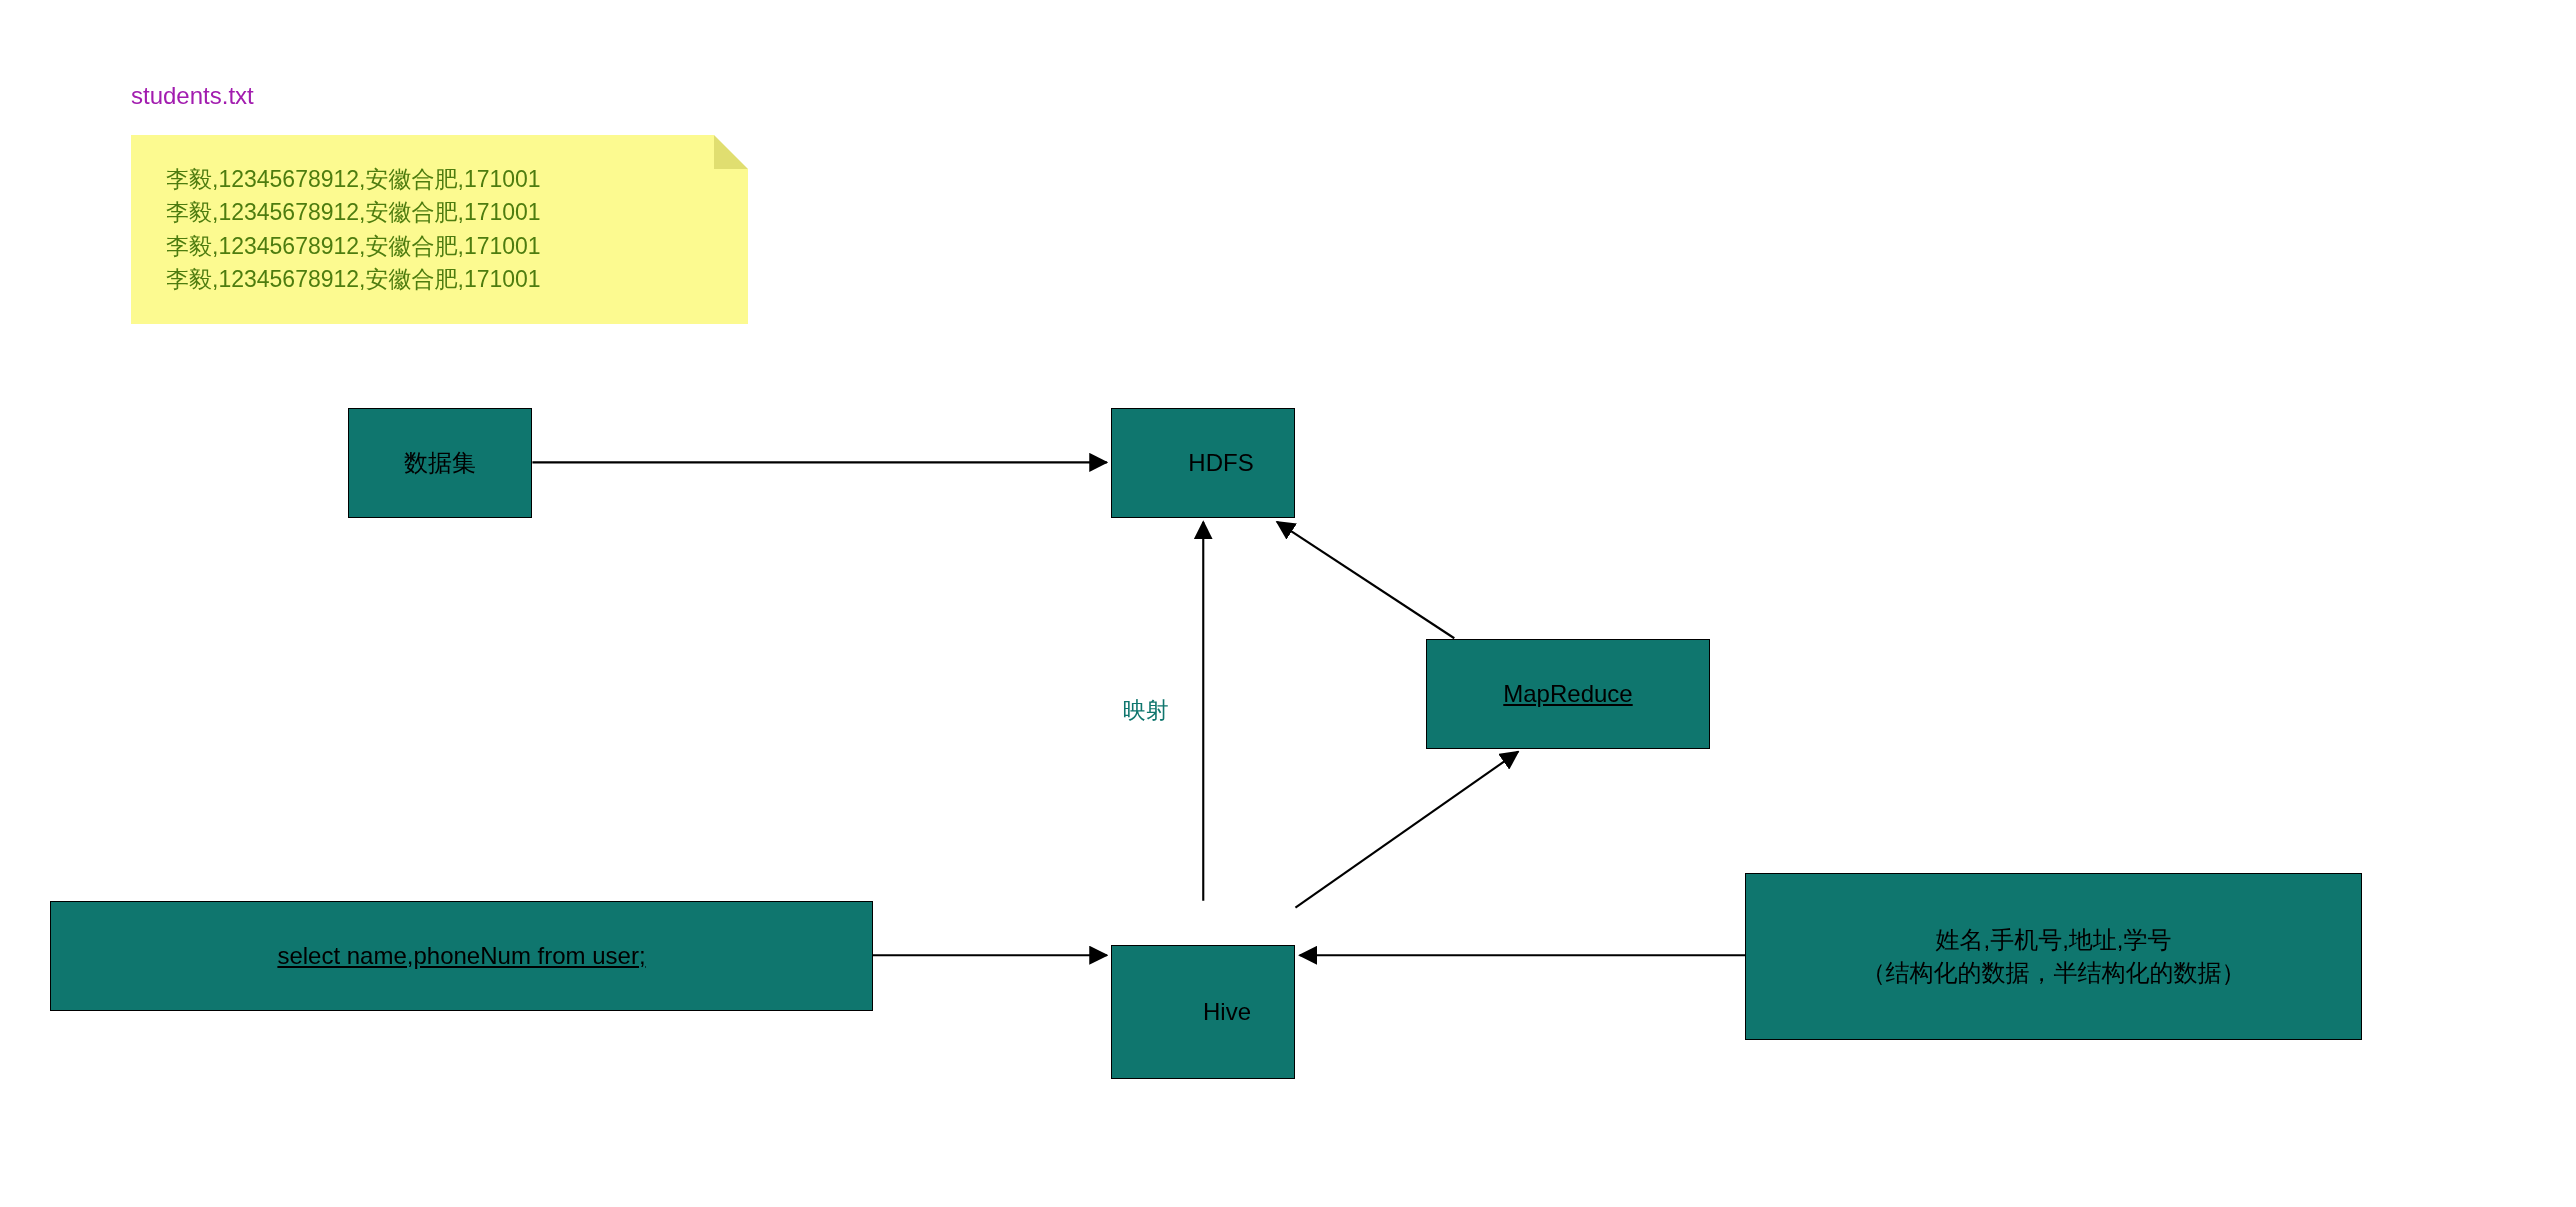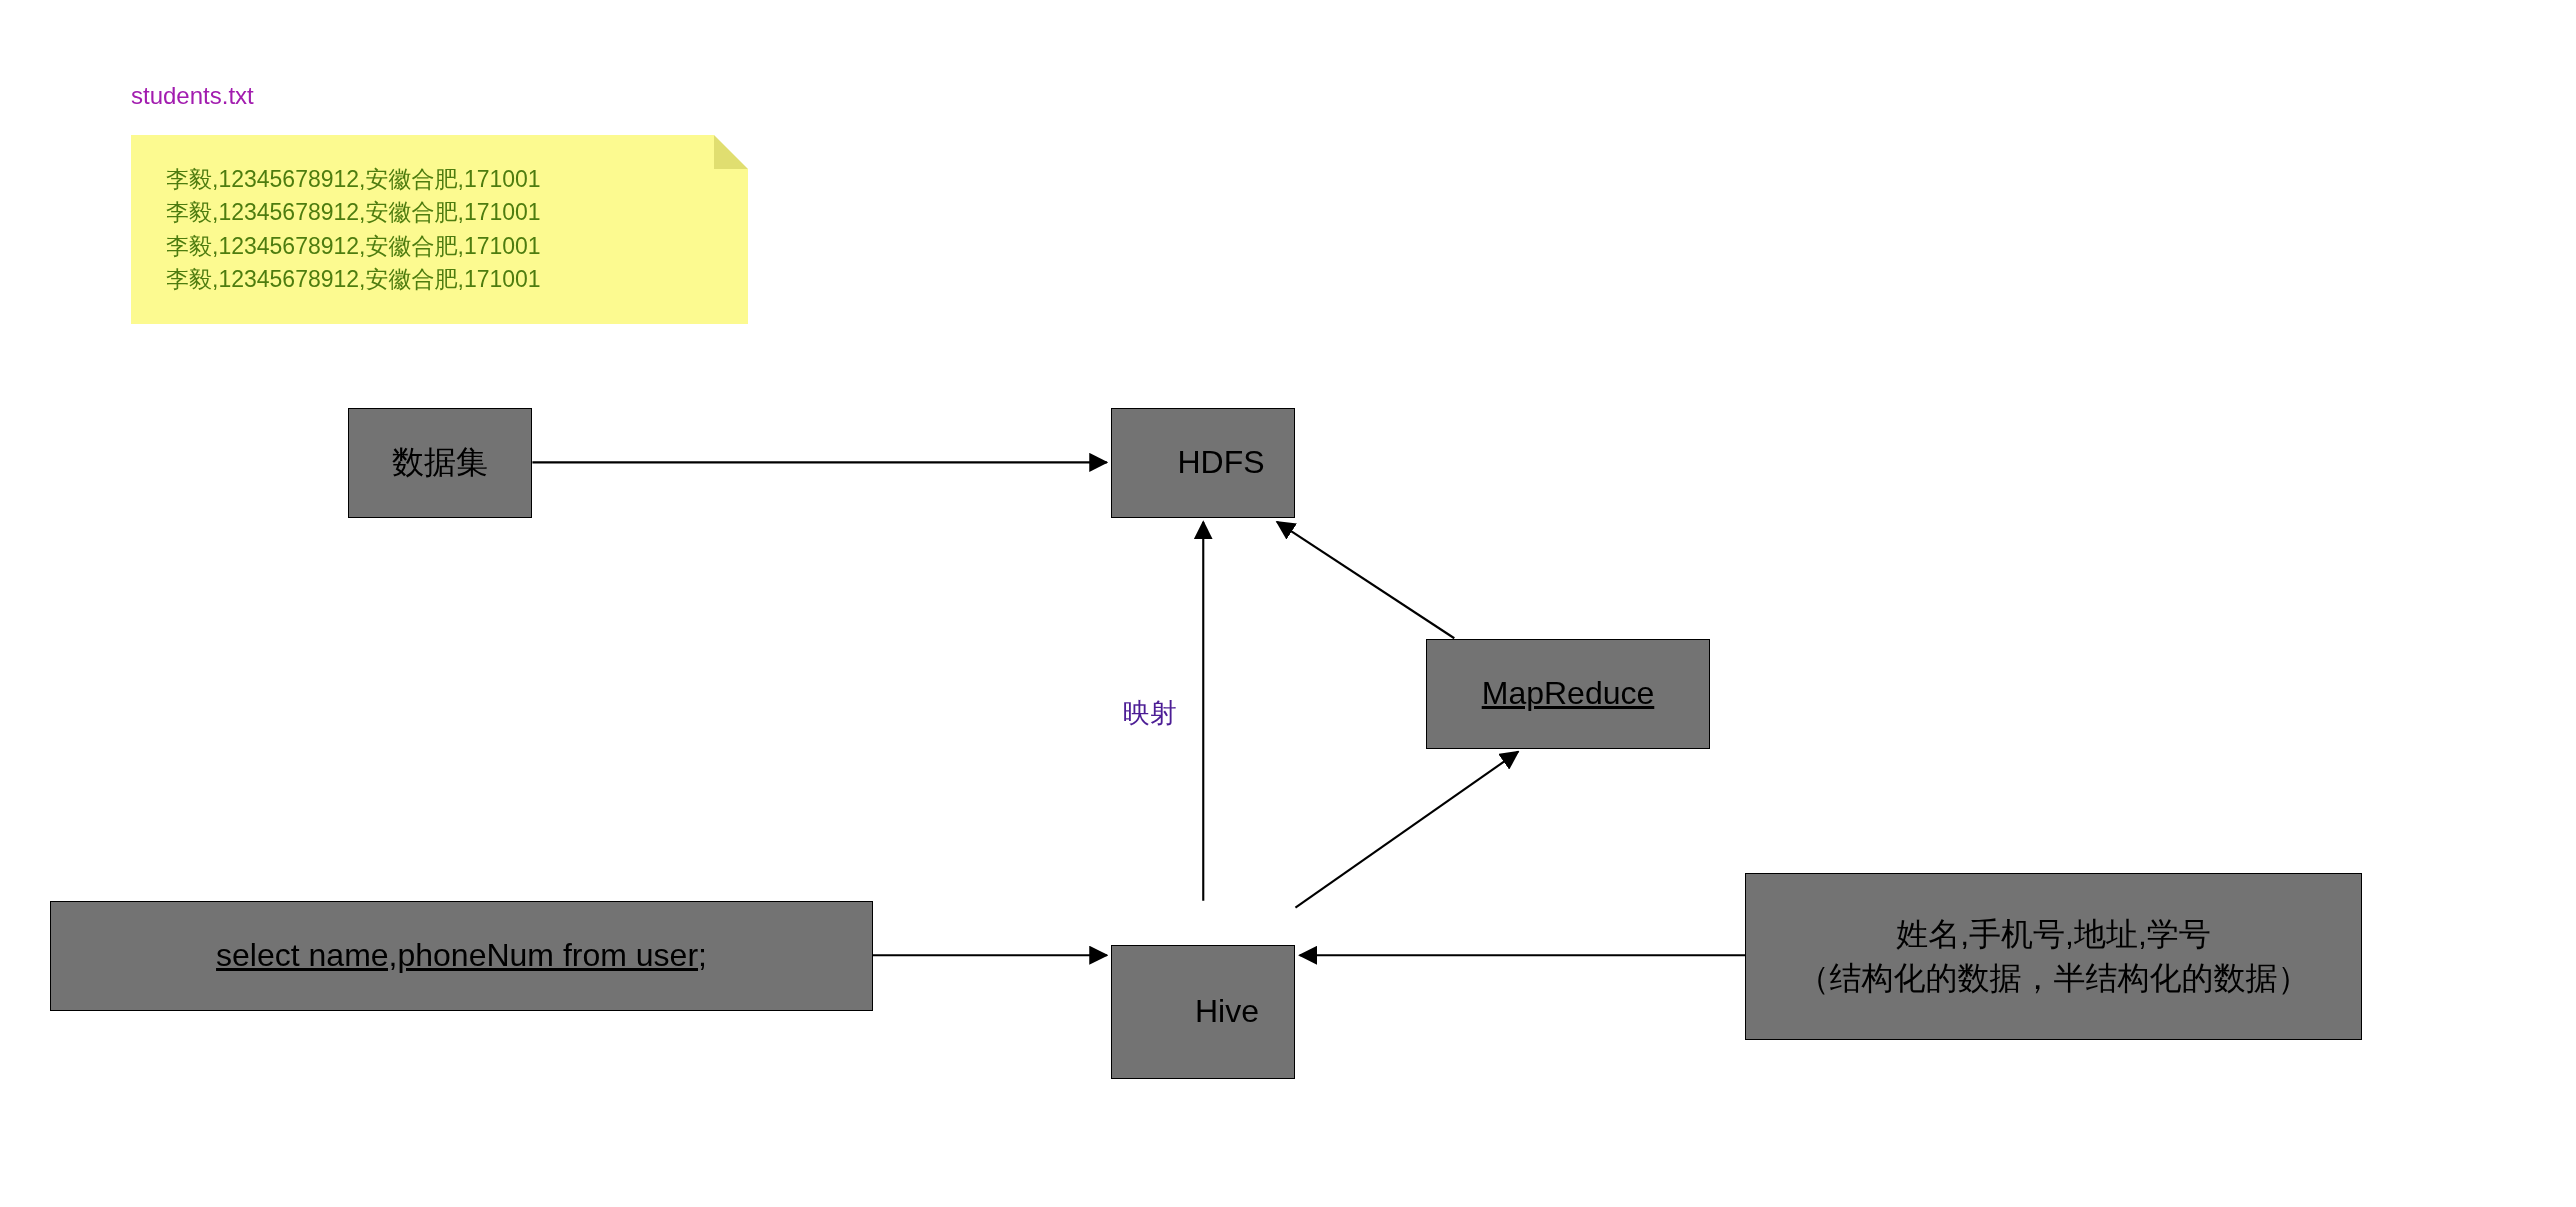--- a/index.html
+++ b/index.html
@@ -32,34 +32,34 @@
     top: 0;
     right: 0;
     width: 0;
     height: 0;
     border-top: 34px solid #ffffff;
     border-left: 34px solid #e0de70;
   }
   .box {
     position: absolute;
     border: 1.4px solid #000;
-    background: #737373;
+    background: #0f766e;
     display: flex;
     align-items: center;
     justify-content: center;
-    font-size: 32px;
+    font-size: 24px;
     text-align: center;
     color: #000;
     box-sizing: border-box;
     line-height: 1.35;
   }
   .label {
     position: absolute;
-    font-size: 27px;
-    color: #4c1d95;
+    font-size: 23px;
+    color: #0f766e;
     background: #fff;
     padding: 0 2.8px;
   }
   svg.edges {
     position: absolute;
     top: 0;
     left: 0;
     width: 2576px;
     height: 1207px;
     pointer-events: none;

